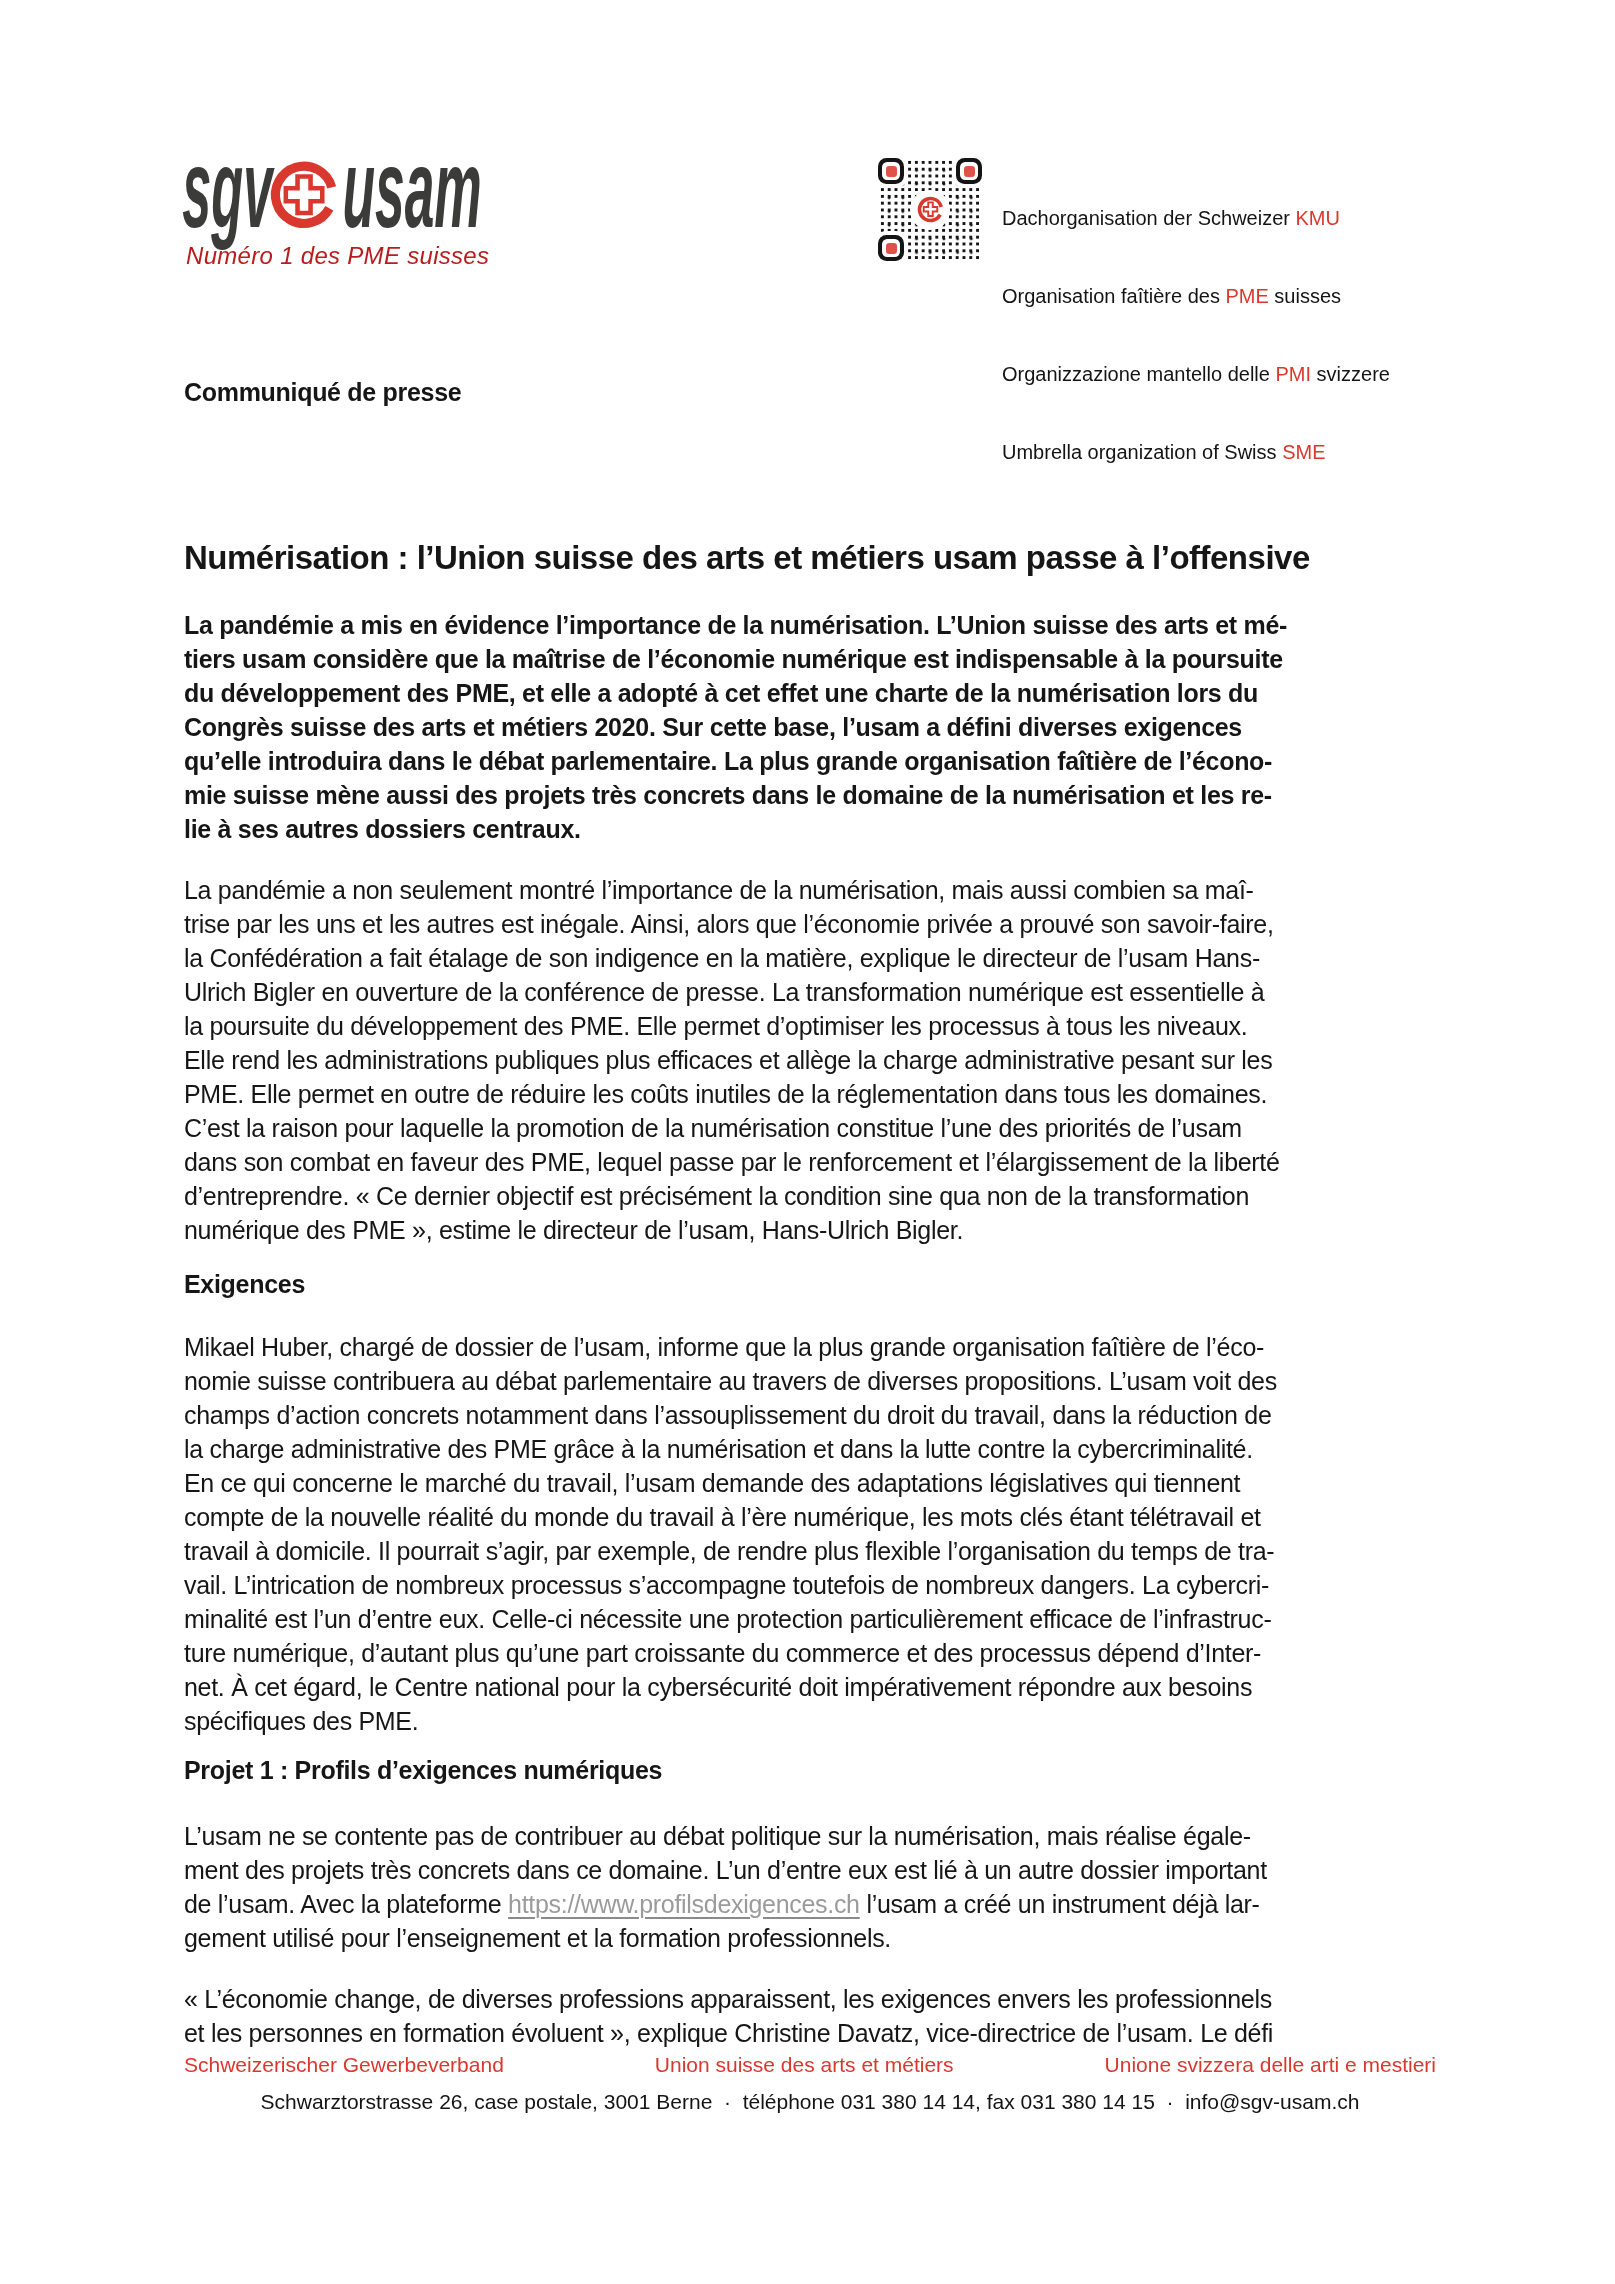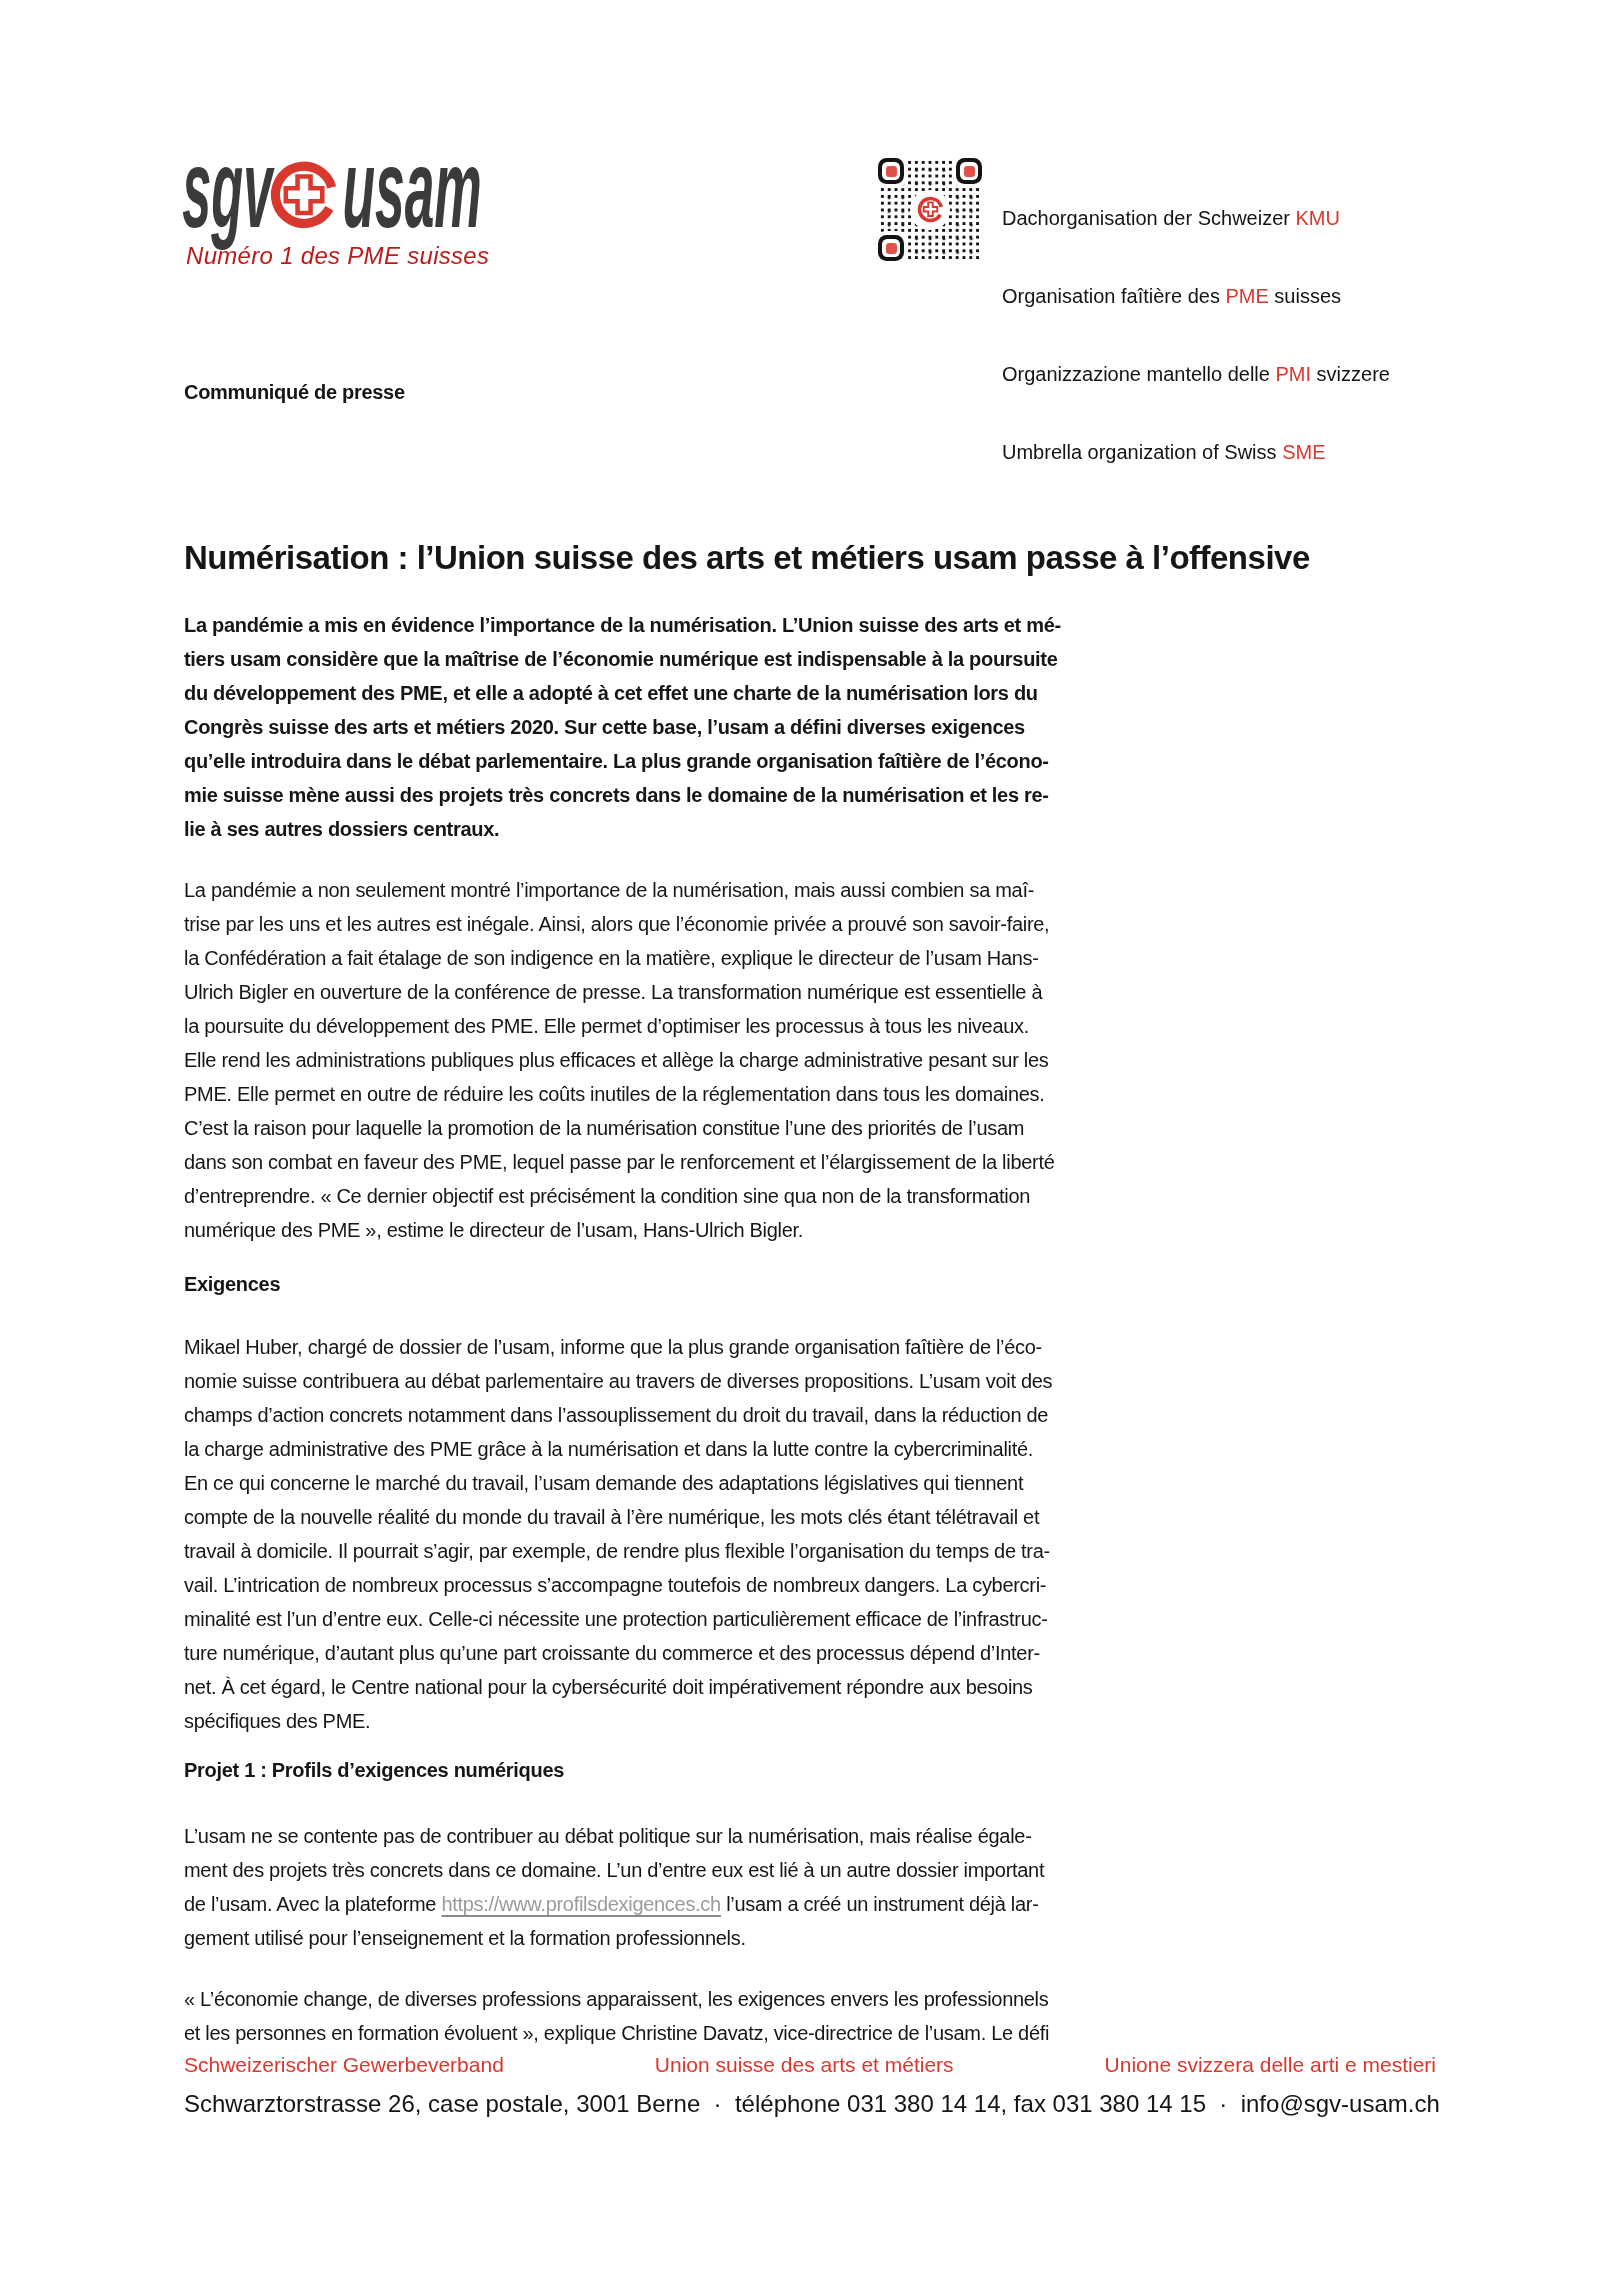--- a/index.html
+++ b/index.html
@@ -53,21 +53,21 @@
   
   .org-lines {
     position: absolute; left: 1002px; top: 153px;
     font-size: 20px; line-height: 26px; color: #141414; white-space: pre;
   }
   .org-lines .red { color: #d9382e; }
 
   
   .txt {
     position: absolute; left: 184px; width: 1336px;
-    font-size: 20px; line-height: 34px;
+    font-size: 25px; line-height: 34px;
     white-space: pre; letter-spacing: -0.3px; color: #161616;
   }
   .bold { font-weight: 700; }
   .doc-type   { top: 375px; }
   .dateline   { top: 409px; }
   .main-title { top: 538px; font-size: 33px; line-height: 39px; letter-spacing: -0.5px; }
   .lead       { top: 608px; }
   .para1      { top: 873px; }
   .h-exigences{ top: 1267px; }
   .para2      { top: 1330px; }
@@ -85,21 +85,21 @@
   }
 
   
   .footer-orgs {
     position: absolute; left: 184px; top: 2053px; width: 1252px;
     display: flex; justify-content: space-between;
     font-size: 21px; color: #d9382e; white-space: pre;
   }
   .footer-address, .footer-links {
     position: absolute; left: 184px; width: 1252px;
-    text-align: center; font-size: 24px; color: #141414; white-space: pre;
+    text-align: center; font-size: 21px; color: #141414; white-space: pre;
   }
   .footer-address { top: 2090px; }
   .footer-links   { top: 2118px; }
 </style>
 </head>
 <body>
 
 <div class="page">
 
   <svg class="logo-svg" width="306" height="108" viewBox="0 0 470 165">

